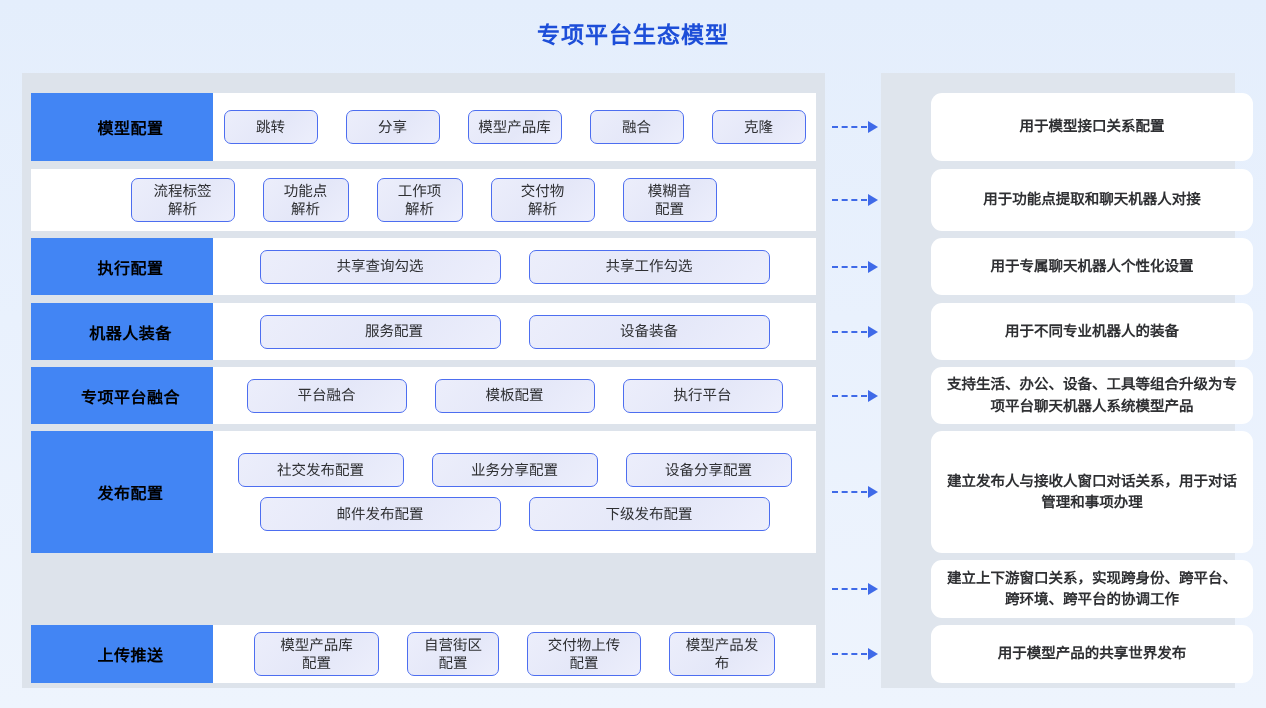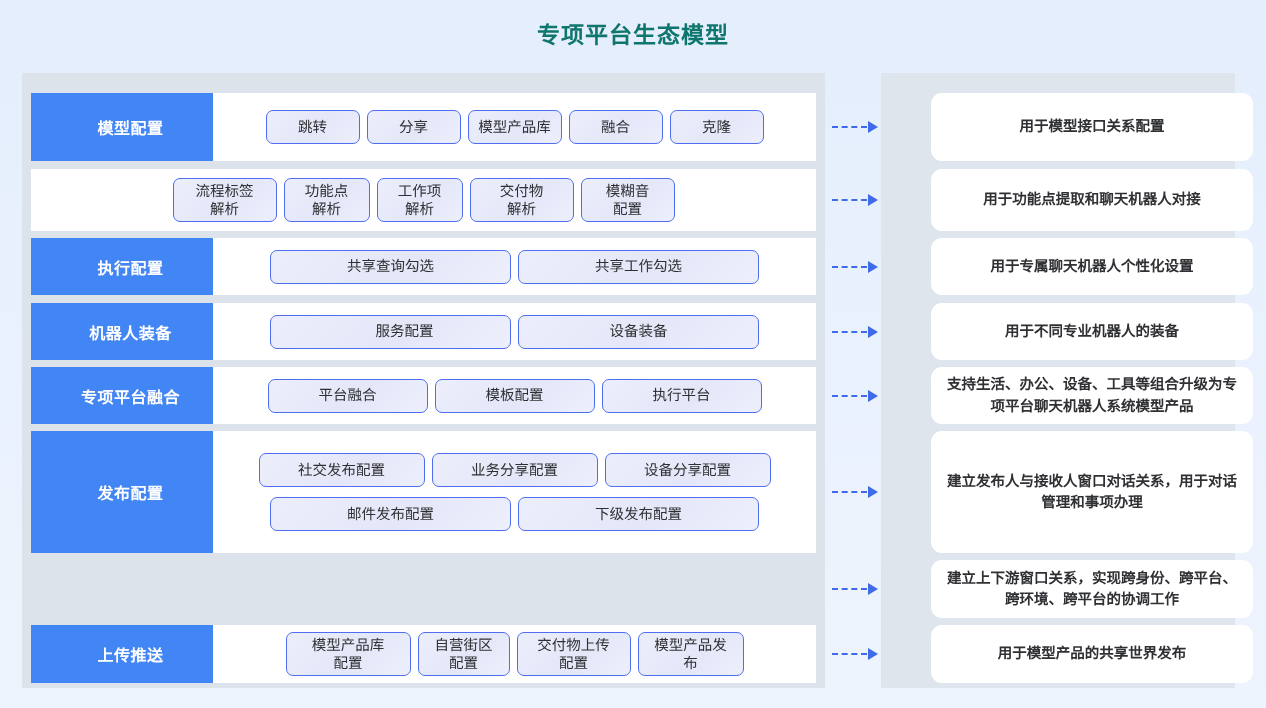--- a/index.html
+++ b/index.html
@@ -12,21 +12,21 @@
   }
   #page {
     position:relative;
     width:1266px; height:708px;
   }
 
   
   .title {
     position:absolute; top:16px; left:0; width:1266px;
     text-align:center;
-    font-size:23px; font-weight:bold; color:#0f766e;
+    font-size:23px; font-weight:bold; color:#1d4ed8;
     letter-spacing:1px;
   }
 
   
   .left-panel {
     position:absolute;
     left:22px; top:73px;
     width:803px; height:615px;
     background:#dde3eb;
   }
@@ -41,36 +41,36 @@
   .rows { position:absolute; left:0; top:0; width:100%; height:100%; }
   .row {
     position:absolute;
     left:9px; width:785px;
     background:#ffffff;
     display:flex; align-items:stretch;
   }
   .row-label {
     width:182px; flex:0 0 182px;
     background:#4285f4;
-    color:#ffffff;
+    color:#000000;
     display:flex; align-items:center; justify-content:center;
     font-size:16px; font-weight:bold;
     letter-spacing:0.5px;
     padding-left:17px;
   }
   .row-body {
     flex:1 1 auto;
     display:flex; flex-direction:column;
     align-items:center; justify-content:center;
     gap:10px;
     padding:0 10px;
   }
   .pill-line {
     display:flex; align-items:center; justify-content:center;
-    gap:7px; width:100%;
+    gap:28px; width:100%;
   }
   .pill {
     background:linear-gradient(135deg,#eceefb 0%,#e4e7f8 55%,#edeffc 100%);
     border:1.4px solid #4d6ef0;
     border-radius:7px;
     color:#2f3033;
     font-size:14.5px;
     line-height:1.25;
     text-align:center;
     display:flex; align-items:center; justify-content:center;

